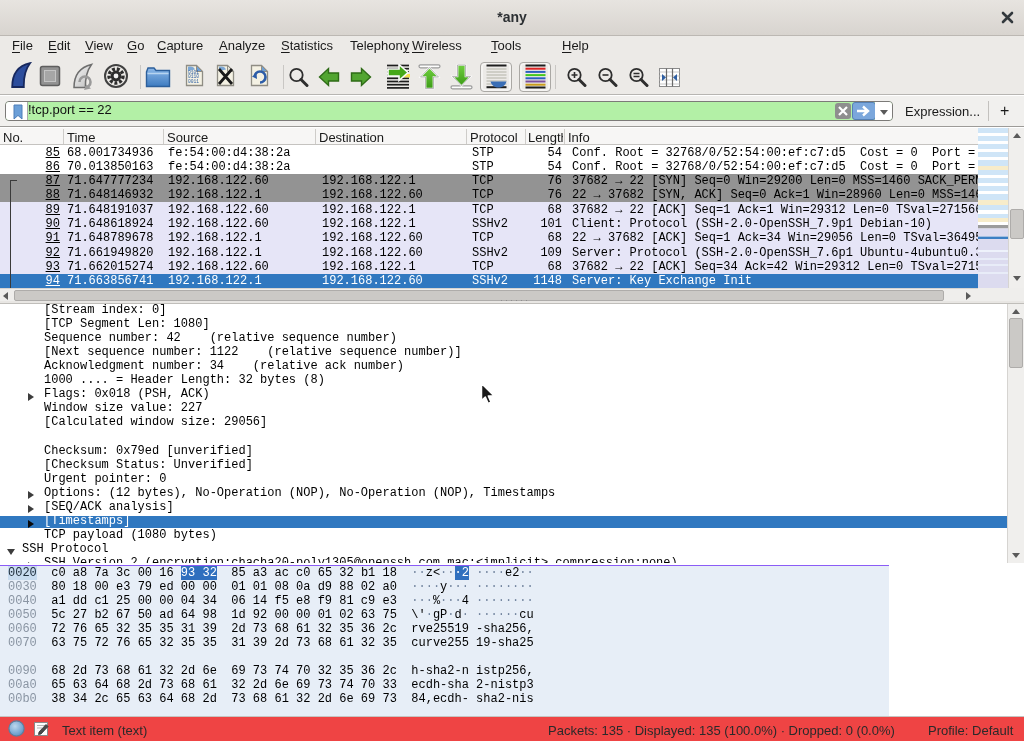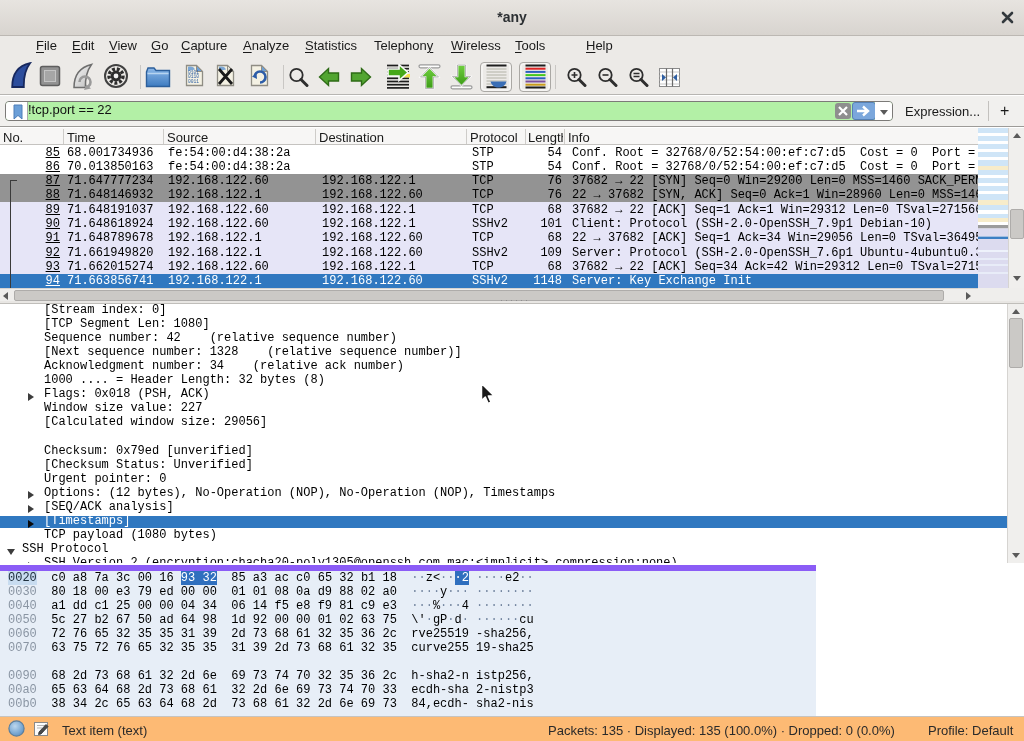--- a/index.html
+++ b/index.html
@@ -6,21 +6,21 @@
 body{width:1024px;height:741px;position:relative;overflow:hidden;background:#fff;
  font-family:"Liberation Sans",sans-serif;}
 .abs{position:absolute;}
 .mono{font-family:"Liberation Mono",monospace;font-size:12px;white-space:pre;}
 
 #titlebar{left:0;top:0;width:1024px;height:36px;
  background:linear-gradient(#e7e4e0,#d8d4cf);border-bottom:1px solid #bcb8b3;box-sizing:border-box;}
 #title{width:100%;text-align:center;top:9px;font-size:14px;font-weight:bold;color:#2c3033;}
 
 #menubar{left:0;top:36px;width:1024px;height:24px;background:#eceae7;}
-#menubar span{position:absolute;top:2px;font-size:13px;color:#1a1a1a;margin-left:24px;}
+#menubar span{position:absolute;top:2px;font-size:13px;color:#1a1a1a;}
 #menubar u{text-decoration:underline;text-underline-offset:2px;}
 
 #toolbar{left:0;top:60px;width:1024px;height:35px;background:#eceae7;border-bottom:1px solid #b7b5b2;box-sizing:border-box;}
 .tsep{position:absolute;top:5px;width:1px;height:24px;background:#c9c7c4;}
 .tbtn{position:absolute;top:2px;width:32px;height:30px;border:1px solid #aaa8a4;border-radius:4px;background:#eceae7;box-shadow:inset 0 0 0 2px #f5f4f2;box-sizing:border-box;}
 
 #filterbar{left:0;top:96px;width:1024px;height:31px;background:#f1f0ee;border-bottom:1px solid #9d9b98;box-sizing:border-box;}
 #ffield{left:5px;top:5px;width:888px;height:20px;border:1px solid #7c7a78;border-radius:4px;background:#b3f0a6;box-sizing:border-box;overflow:hidden;}
 #fbook{left:0;top:0;width:21px;height:18px;background:#fff;border-right:1px solid #aaa;}
 #ftext{left:22px;top:0px;font-size:13px;color:#111;}
@@ -58,48 +58,48 @@
 .arr-rt{border-top:4px solid transparent;border-bottom:4px solid transparent;border-left:5px solid #5a5a5a;}
 
 #details{left:0;top:303px;width:1024px;height:260px;background:#fff;overflow:hidden;border-top:1px solid #c0beba;box-sizing:border-box;}
 .dline{position:absolute;left:0;width:1007px;height:14.1px;}
 .dline .txt{position:absolute;left:44px;top:-1.5px;}
 .tri-r{position:absolute;left:28px;top:4px;width:0;height:0;border-left:6px solid #3c3c3c;border-top:4px solid transparent;border-bottom:4px solid transparent;}
 .tri-d{position:absolute;left:7px;top:5px;width:0;height:0;border-top:6px solid #3c3c3c;border-left:4px solid transparent;border-right:4px solid transparent;}
 #dsel{background:#3078c0;}
 #dsel .txt{color:#fff;}
 
-#hexpane{left:0;top:565px;width:816px;height:151px;background:#e7eef7;border-top:6px solid #8b5cf6;box-sizing:border-box;overflow:hidden;}
+#hexpane{left:0;top:565px;width:889px;height:151px;background:#e7eef7;border-top:1px solid #8b5cf6;box-sizing:border-box;overflow:hidden;}
 .hrow{position:absolute;left:8px;}
 .hoff{color:#8a95a3;}
 .hoffsel{color:#20303e;background:#c8dcf0;}
 .hdot{color:#7486a0;}
 .hsel{background:#2f6fbe;color:#fff;}
 
-#statusbar{left:0;top:716px;width:1024px;height:25px;background:#fdba74;border-top:1px solid #c6c4c1;box-sizing:border-box;}
+#statusbar{left:0;top:716px;width:1024px;height:25px;background:#ef4444;border-top:1px solid #c6c4c1;box-sizing:border-box;}
 #statusbar span{position:absolute;top:6px;font-size:13px;color:#2a2a2a;}
 </style>
 </head>
 <body>
 <div class="abs" id="titlebar">
     <div class="abs" id="title">*any</div>
     <svg class="abs" style="right:10px;top:11px" width="13" height="13" viewBox="0 0 13 13">
       <path d="M2,2 L11,11 M11,2 L2,11" stroke="#33393d" stroke-width="2.6" stroke-linecap="round"></path>
     </svg>
   </div>
 <div class="abs" id="menubar">
 <span style="left:12px"><u>F</u>ile</span>
 <span style="left:48px"><u>E</u>dit</span>
 <span style="left:85px"><u>V</u>iew</span>
 <span style="left:127px"><u>G</u>o</span>
 <span style="left:157px"><u>C</u>apture</span>
 <span style="left:219px"><u>A</u>nalyze</span>
 <span style="left:281px"><u>S</u>tatistics</span>
 <span style="left:350px">Telephon<u>y</u></span>
-<span style="left:427px"><u>W</u>ireless</span>
+<span style="left:412px"><u>W</u>ireless</span>
 <span style="left:491px"><u>T</u>ools</span>
 <span style="left:562px"><u>H</u>elp</span>
 </div>
 <div class="abs" id="toolbar">
 <svg class="abs" style="left:10px;top:2px" width="22" height="27" viewBox="0 0 22 27">
       <path d="M2.2,25 C2.2,13 7,4 20,1.2 C14.4,8.5 13.6,16.5 13.8,25 Z" fill="#2c4d9d" stroke="#17285e" stroke-width="1.8"></path>
     </svg>
 <svg class="abs" style="left:39px;top:5px" width="22" height="22" viewBox="0 0 22 22">
       <rect x="1.5" y="1.5" width="19" height="19" rx="2" fill="#929292" stroke="#5e5e5e" stroke-width="1.5"></rect>
       <rect x="5.5" y="5.5" width="11" height="11" fill="#a6a6a6" stroke="#c4c4c4" stroke-width="1"></rect>
@@ -350,21 +350,21 @@
   <div class="arr arr-rt" style="left:966px;top:3px"></div>
  </div>
  <div class="abs" style="left:978px;top:161px;width:46px;height:13px;background:#efeeec;"></div>
 
  <div class="abs" style="left:0;top:174px;width:1024px;height:2px;background:#e8e6e3;"></div>
 </div>
 <div class="abs" id="details">
 <div class="dline mono" style="top:0.0px"><div class="txt">[Stream index: 0]</div></div>
  <div class="dline mono" style="top:14.1px"><div class="txt">[TCP Segment Len: 1080]</div></div>
  <div class="dline mono" style="top:28.2px"><div class="txt">Sequence number: 42    (relative sequence number)</div></div>
- <div class="dline mono" style="top:42.3px"><div class="txt">[Next sequence number: 1328    (relative sequence number)]</div></div>
+ <div class="dline mono" style="top:42.3px"><div class="txt">[Next sequence number: 1122    (relative sequence number)]</div></div>
  <div class="dline mono" style="top:56.4px"><div class="txt">Acknowledgment number: 34    (relative ack number)</div></div>
  <div class="dline mono" style="top:70.5px"><div class="txt">1000 .... = Header Length: 32 bytes (8)</div></div>
  <div class="dline mono" style="top:84.6px"><div class="tri-r"></div><div class="txt">Flags: 0x018 (PSH, ACK)</div></div>
  <div class="dline mono" style="top:98.7px"><div class="txt">Window size value: 227</div></div>
  <div class="dline mono" style="top:112.8px"><div class="txt">[Calculated window size: 29056]</div></div>
  <div class="dline mono" style="top:141.0px"><div class="txt">Checksum: 0x79ed [unverified]</div></div>
  <div class="dline mono" style="top:155.1px"><div class="txt">[Checksum Status: Unverified]</div></div>
  <div class="dline mono" style="top:169.2px"><div class="txt">Urgent pointer: 0</div></div>
  <div class="dline mono" style="top:183.3px"><div class="tri-r"></div><div class="txt">Options: (12 bytes), No-Operation (NOP), No-Operation (NOP), Timestamps</div></div>
  <div class="dline mono" id="dsel" style="top:211.5px;height:12.5px"><div class="tri-r" style="border-left-color:#0a0a0a"></div><div class="txt">[Timestamps]</div></div>

